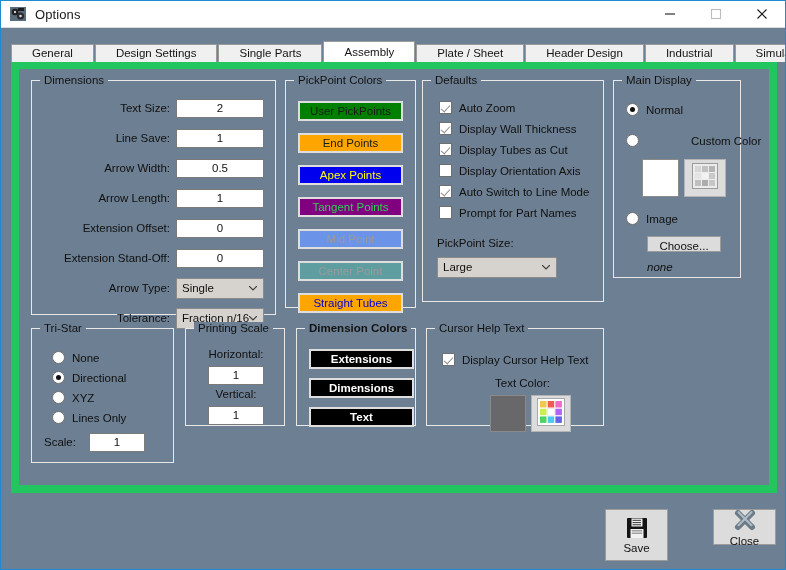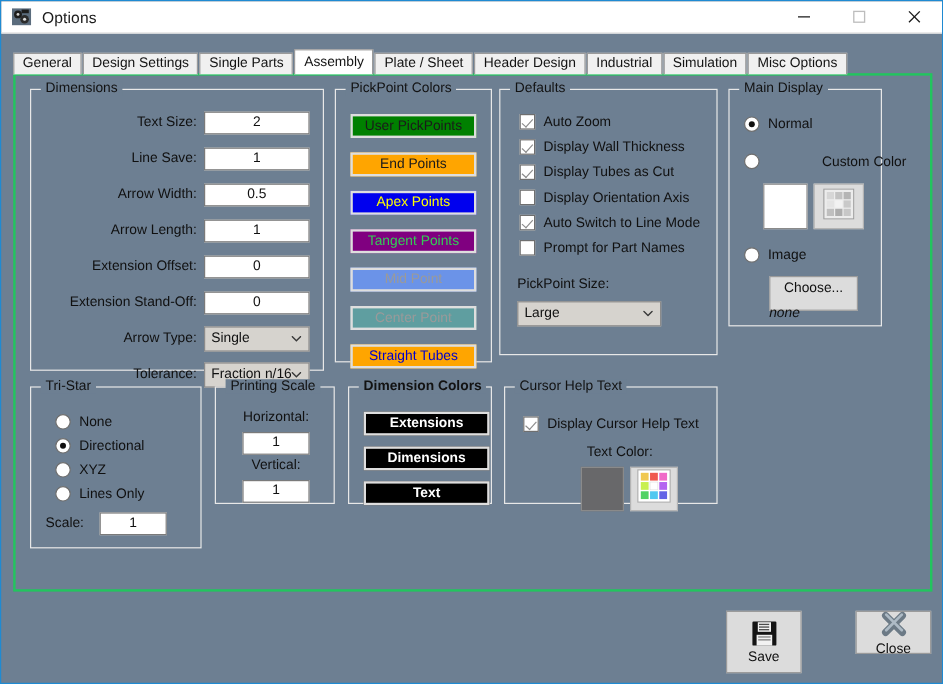--- a/index.html
+++ b/index.html
@@ -56,21 +56,21 @@
     position: absolute;
     top: 40px; left: 10px; right: 8px;
     height: 21px;
     display: flex;
     align-items: flex-end;
     z-index: 5;
   }
   .tab {
     height: 18px;
     line-height: 17px;
-    padding: 0 7px;
+    padding: 0 20px;
     font-size: 11.5px;
     color: #131313;
     background: #f0f0f0;
     border: 1px solid #9a9a9a;
     border-bottom: none;
     margin-right: 1px;
     white-space: nowrap;
   }
   .tab.active {
     height: 21px;
@@ -80,21 +80,21 @@
     position: relative;
     z-index: 6;
   }
 
   
   .tabpage {
     position: absolute;
     top: 60px; left: 10px;
     width: 766px; height: 432px;
     background: #6d7f92;
-    border: 2px solid #22c55e;
+    border: 8px solid #22c55e;
   }
 
   
   .group {
     position: absolute;
     border: 1px solid #e8e8e8;
   }
   .group > .legend {
     position: absolute;
     top: -7px; left: 8px;
@@ -425,21 +425,21 @@
           <rect x="10" y="17" width="6" height="6" fill="#adadad"></rect>
           <rect x="17" y="17" width="6" height="6" fill="#c7c7c7"></rect>
         </svg>
       </span>
     </div>
 
     <div class="rbrow" style="left:12px; top:131px;">
       <span class="radio"></span>
       <span class="rblabel">Image</span>
     </div>
-    <div class="pbtn" style="left:33px; top:155px; width:74px; height:29px; line-height:18px;">Choose...</div>
+    <div class="pbtn" style="left:33px; top:155px; width:74px; height:16px; line-height:18px;">Choose...</div>
     <div class="italic-note" style="left:33px; top:180px;">none</div>
   </div>
 
   <div class="group" style="left:12px; top:259px; width:143px; height:135px;">
     <span class="legend">Tri-Star</span>
 
     <div class="rbrow" style="left:20px; top:22px;">
       <span class="radio"></span>
       <span class="rblabel">None</span>
     </div>

